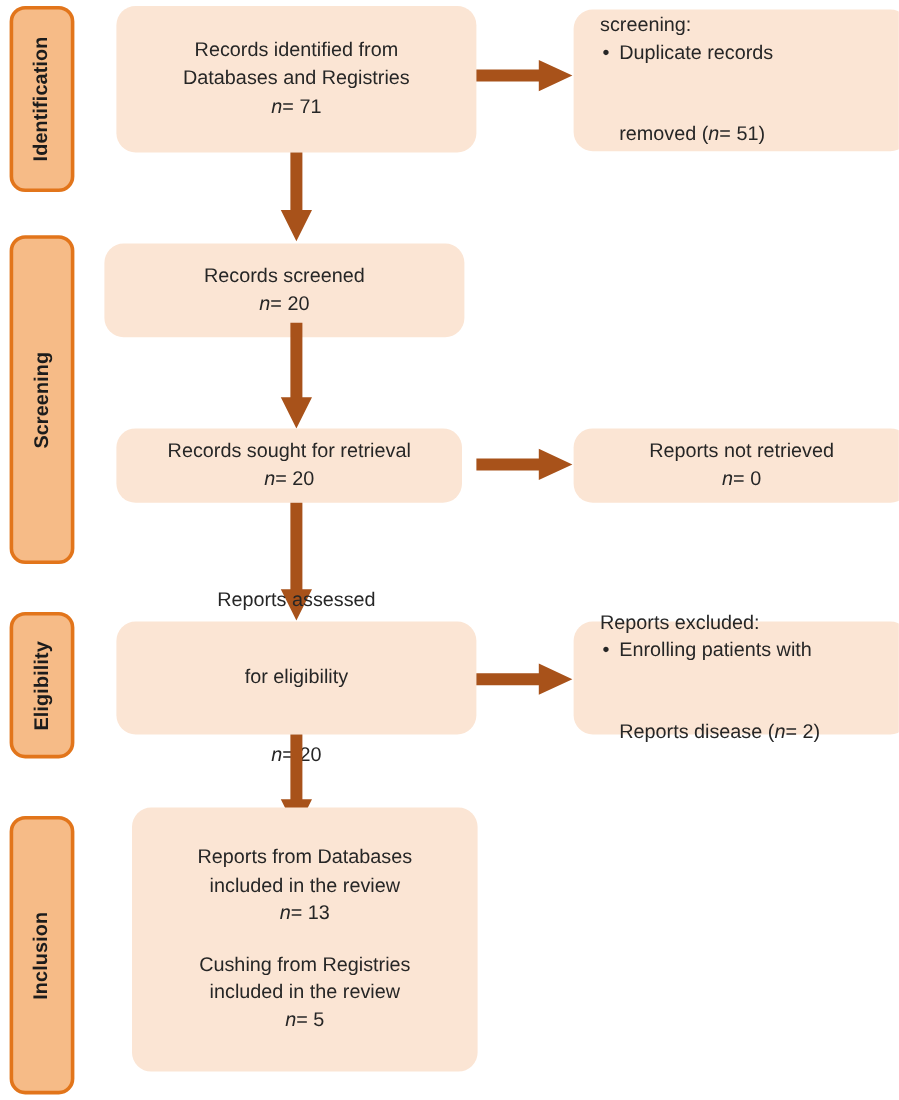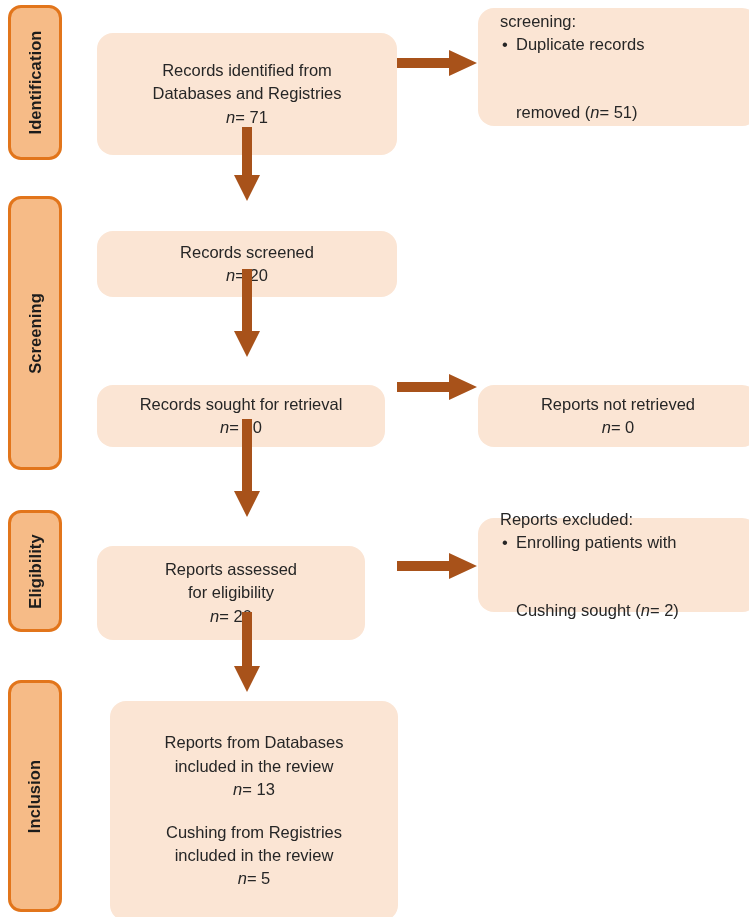--- a/index.html
+++ b/index.html
@@ -57,21 +57,21 @@
     box-sizing: border-box;
     background: #FBE5D4;
     border-radius: 16px;
     display: flex;
     flex-direction: column;
     justify-content: center;
     color: #262626;
     font-size: 16.5px;
     line-height: 1.42;
   }
-  .flow-box.centered { align-items: center; text-align: center; margin-top: 28px; }
+  .flow-box.centered { align-items: center; text-align: center; }
   .flow-box.lefted   { align-items: flex-start; text-align: left; padding-left: 22px; padding-right: 12px; }
 
   .box-line { display: block; white-space: nowrap; }
   .box-gap  { height: 19px; }
 
   .bullet-line {
     display: block;
     position: relative;
     padding-left: 16px;
     white-space: nowrap;
@@ -82,24 +82,24 @@
     left: 2px;
     top: 0;
   }
   .bullet-line.cont { padding-left: 16px; margin-top: 44px; }
 
   .n-italic { font-style: italic; }
 
   
   #box-identified      { left: 97px;  top: 5px;   width: 300px; height: 122px; }
   #box-removed         { left: 478px; top: 8px;   width: 280px; height: 118px; }
-  #box-screened        { left: 97px;  top: 203px; width: 300px; height: 66px;  }
+  #box-screened        { left: 87px;  top: 203px; width: 300px; height: 78px;  }
   #box-sought          { left: 97px;  top: 357px; width: 288px; height: 62px;  }
   #box-not-retrieved   { left: 478px; top: 357px; width: 280px; height: 62px;  }
-  #box-assessed        { left: 97px;  top: 518px; width: 268px; height: 94px;  }
+  #box-assessed        { left: 97px;  top: 518px; width: 300px; height: 94px; gap: 41px;  }
   #box-excluded        { left: 478px; top: 518px; width: 280px; height: 94px;  }
   #box-included        { left: 110px; top: 673px; width: 288px; height: 220px; }
 
   
   .arrow {
     position: absolute;
   }
   .arrow svg { display: block; overflow: visible; }
 
   #arrow-id-removed      { left: 397px; top: 48px;  }
@@ -193,21 +193,21 @@
 
   <div class="arrow" id="arrow-assessed-excl">
     <svg width="82" height="30" viewBox="0 0 82 30">
       <path d="M0 10 L52 10 L52 2 L80 15 L52 28 L52 20 L0 20 Z" fill="#A8521A"></path>
     </svg>
   </div>
 
   <div class="flow-box lefted" id="box-excluded">
     <span class="box-line">Reports excluded:</span>
     <span class="bullet-line dot">Enrolling patients with</span>
-    <span class="bullet-line cont"><span>Cushing sought (</span><span class="n-italic">n</span><span>= 2)</span></span>
+    <span class="bullet-line cont"><span>Reports disease (</span><span class="n-italic">n</span><span>= 2)</span></span>
   </div>
 
   <div class="arrow" id="arrow-assessed-incl">
     <svg width="30" height="82" viewBox="0 0 30 82">
       <path d="M10 0 L20 0 L20 54 L28 54 L15 80 L2 54 L10 54 Z" fill="#A8521A"></path>
     </svg>
   </div>
 
   <div class="flow-box centered" id="box-included">
     <span class="box-line">Reports from Databases</span>

